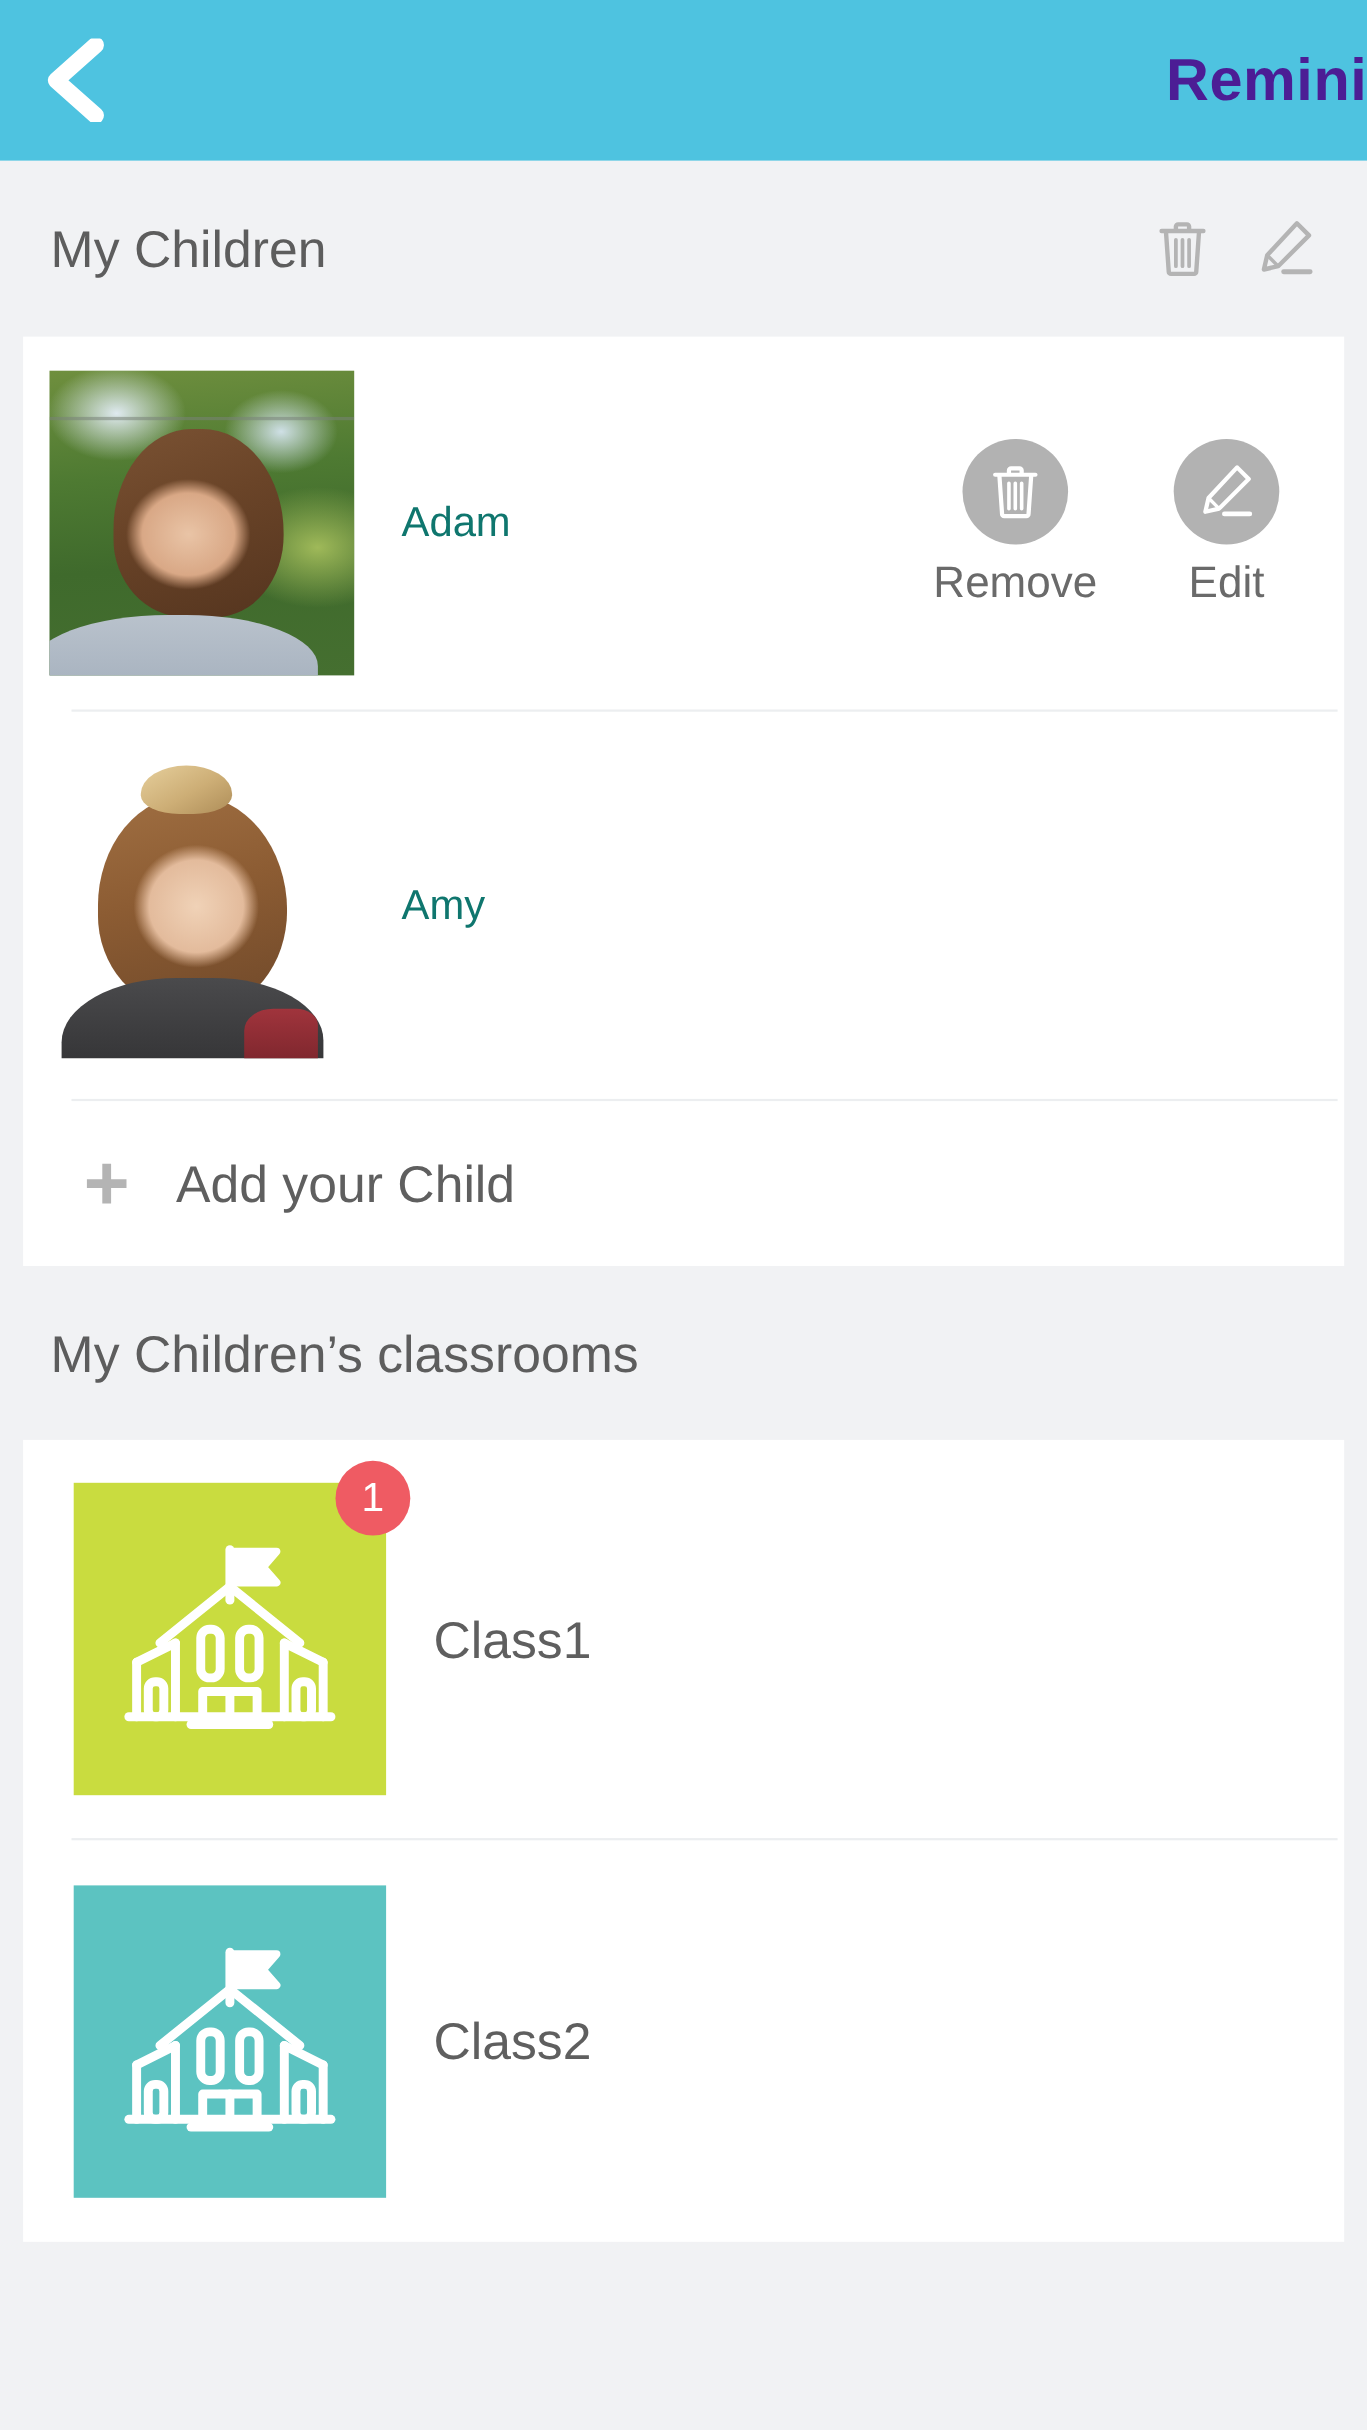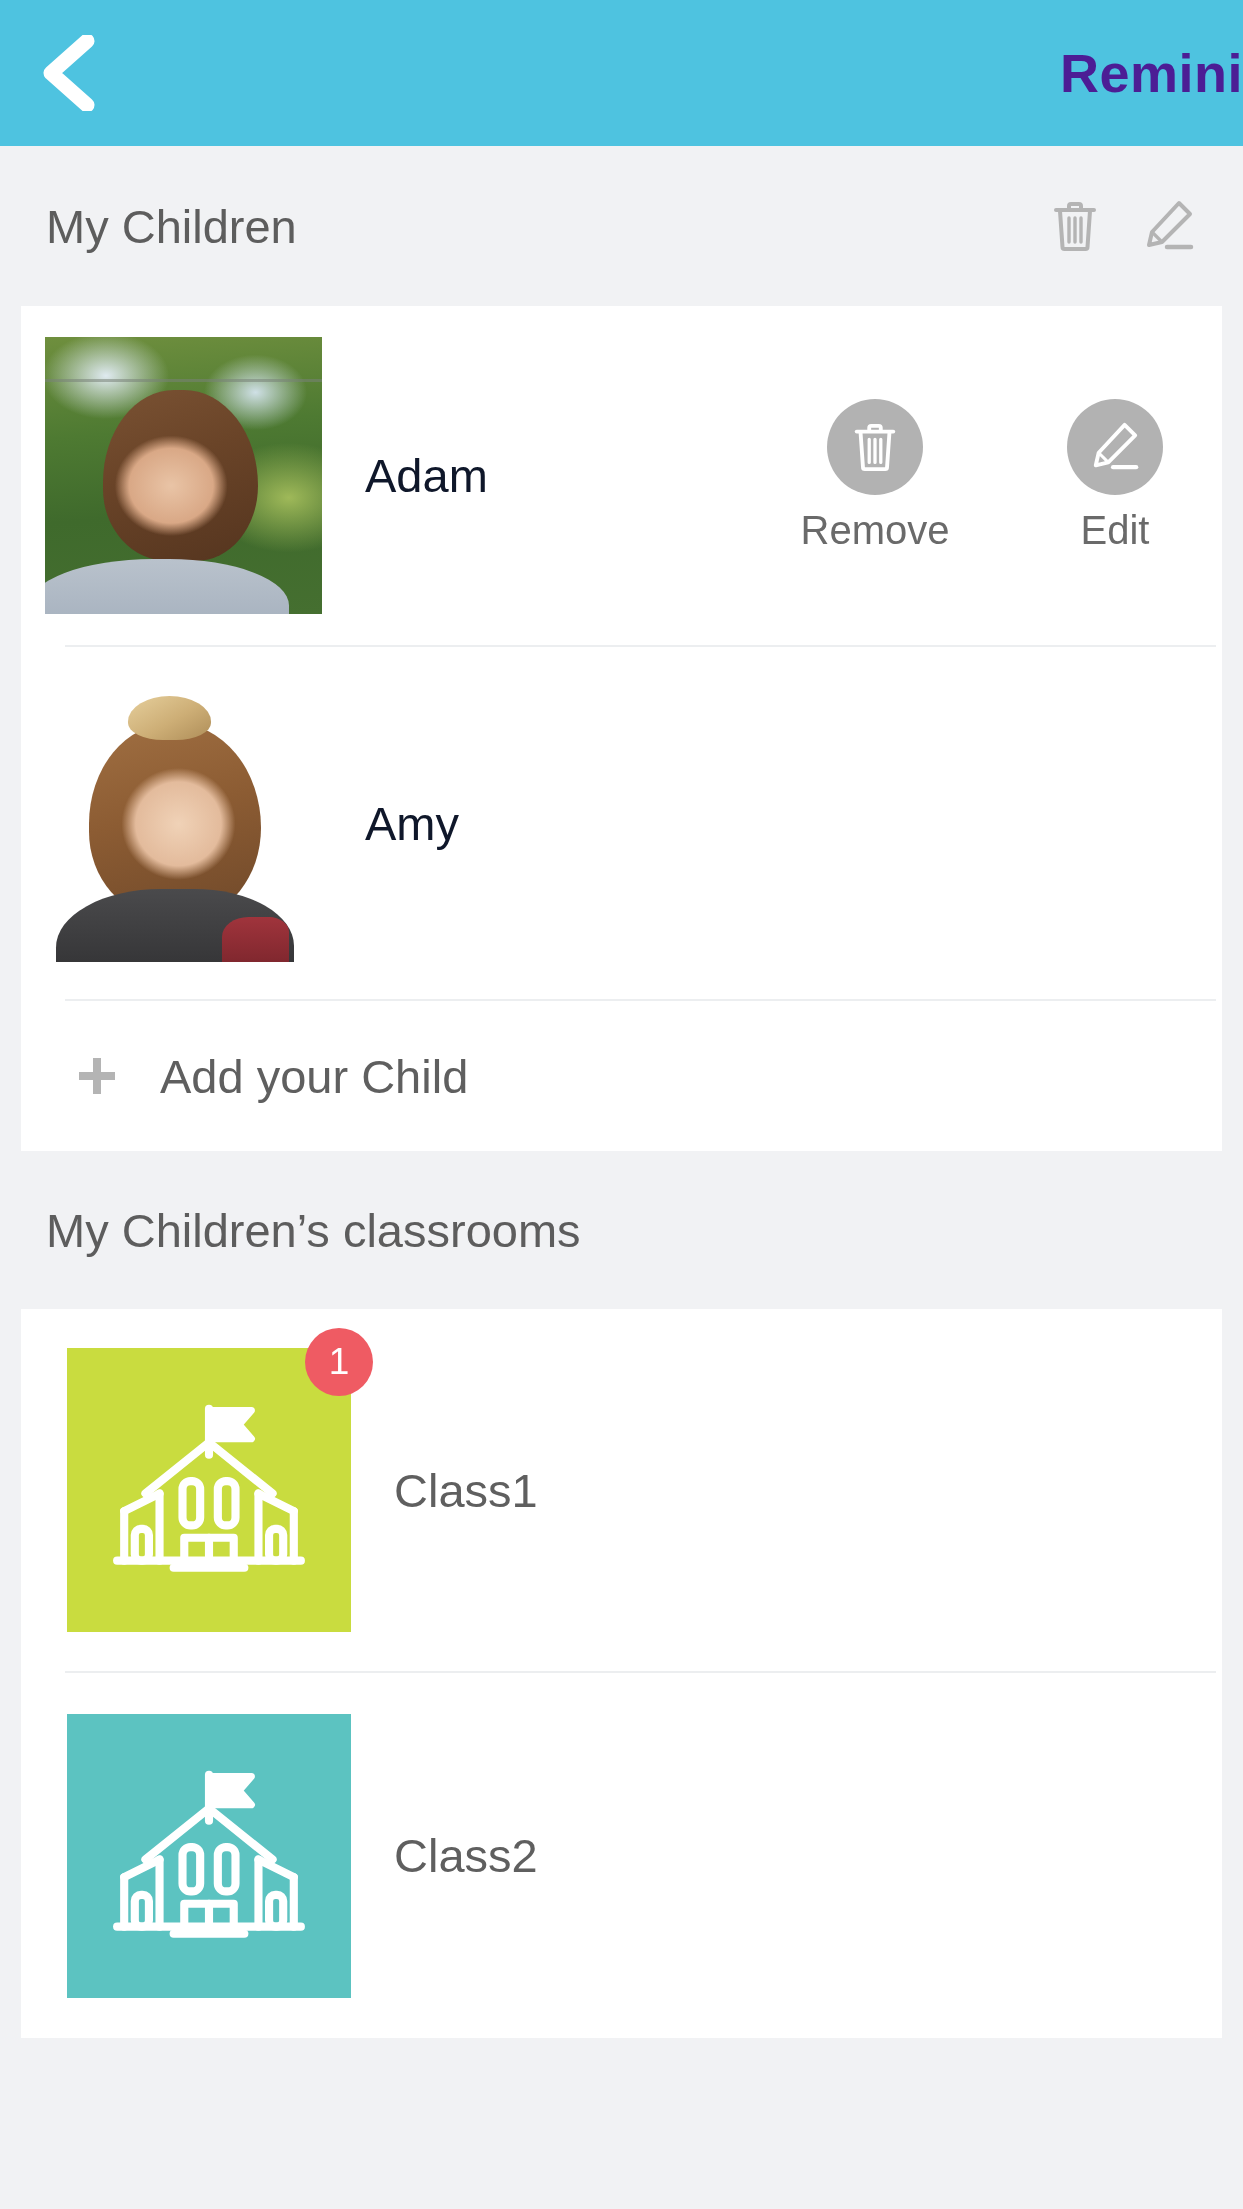--- a/index.html
+++ b/index.html
@@ -194,42 +194,41 @@
     right: 12%;
     bottom: -2%;
     width: 24%;
     height: 18%;
     border-radius: 40% 30% 0 0;
     background: linear-gradient(180deg, #a0343c 0%, #7d262d 100%);
     z-index: 3;
   }
 
   .child-name {
-    font-size: 47px;
-    color: #0f172a;
+    font-size: 38px;
+    color: #0f766e;
     margin-left: 43px;
     white-space: nowrap;
   }
 
   
   .child-actions {
     position: absolute;
     right: 26px;
     top: 50%;
     transform: translateY(-50%);
     display: flex;
     gap: 30px;
   }
   .action {
     width: 162px;
     display: flex;
     flex-direction: column;
     align-items: center;
     gap: 13px;
-    margin-left: 48px;
   }
   .action-circle {
     width: 96px;
     height: 96px;
     border-radius: 50%;
     background: #b2b2b2;
     display: flex;
     align-items: center;
     justify-content: center;
   }

